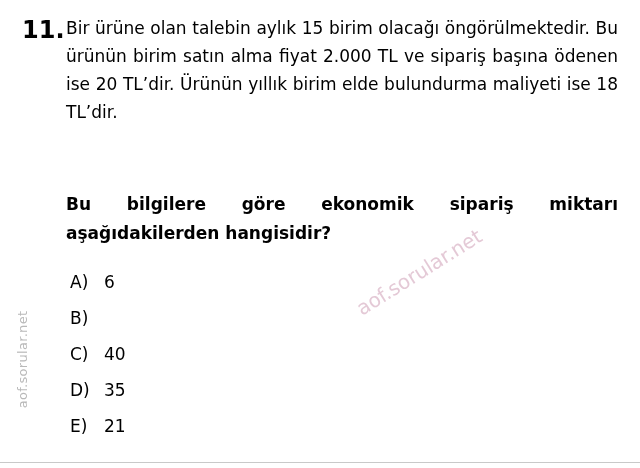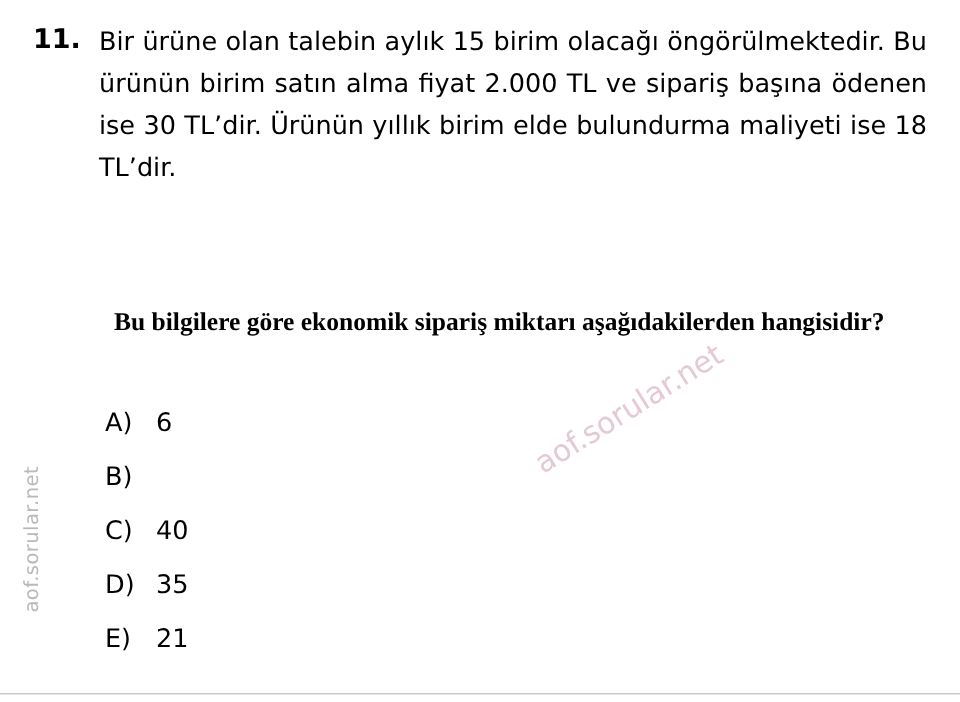--- a/index.html
+++ b/index.html
@@ -53,21 +53,21 @@
     transform-origin: left top;
     white-space: nowrap;
     pointer-events: none;
   }
 
   
   .qnum {
     position: absolute;
     left: 22px;
     top: 16px;
-    font-size: 18px;
+    font-size: 24px;
     font-weight: bold;
     font-family: "DejaVu Sans", sans-serif;
   }
 
   .stem {
     position: absolute;
     left: 66px;
     top: 14px;
     width: 552px;
     font-size: 17px;
@@ -83,22 +83,21 @@
     position: absolute;
     left: 66px;
     top: 190px;
     width: 552px;
     font-size: 17px;
     font-weight: bold;
     line-height: 29px;
     text-align: justify;
   }
   .prompt p {
-    margin: 10px;
-    font-family: Liberation Serif, serif;
+    margin: 0;
   }
 
   .options {
     position: absolute;
     left: 70px;
     top: 272px;
     width: 500px;
   }
   .option {
     display: flex;
@@ -126,21 +125,21 @@
 </head>
 <body>
 
 <div class="page">
 
   <div class="left-watermark">aof.sorular.net</div>
 
   <div class="qnum">11.</div>
 
   <div class="stem">
-    <p>Bir ürüne olan talebin aylık 15 birim olacağı öngörülmektedir.  Bu ürünün birim satın alma fiyat 2.000 TL ve sipariş başına ödenen ise 30 TL’dir. Ürünün yıllık birim elde bulundurma maliyeti ise 18 TL’dir.</p>
+    <p>Bir ürüne olan talebin aylık 15 birim olacağı öngörülmektedir.  Bu ürünün birim satın alma fiyat 2.000 TL ve sipariş başına ödenen ise 20 TL’dir. Ürünün yıllık birim elde bulundurma maliyeti ise 18 TL’dir.</p>
   </div>
 
   <div class="prompt">
     <p>Bu bilgilere göre ekonomik sipariş miktarı aşağıdakilerden hangisidir?</p>
   </div>
 
   <div class="options">
     <div class="option">
       <span class="opt-letter">A)</span>
       <span class="opt-text">6</span>

